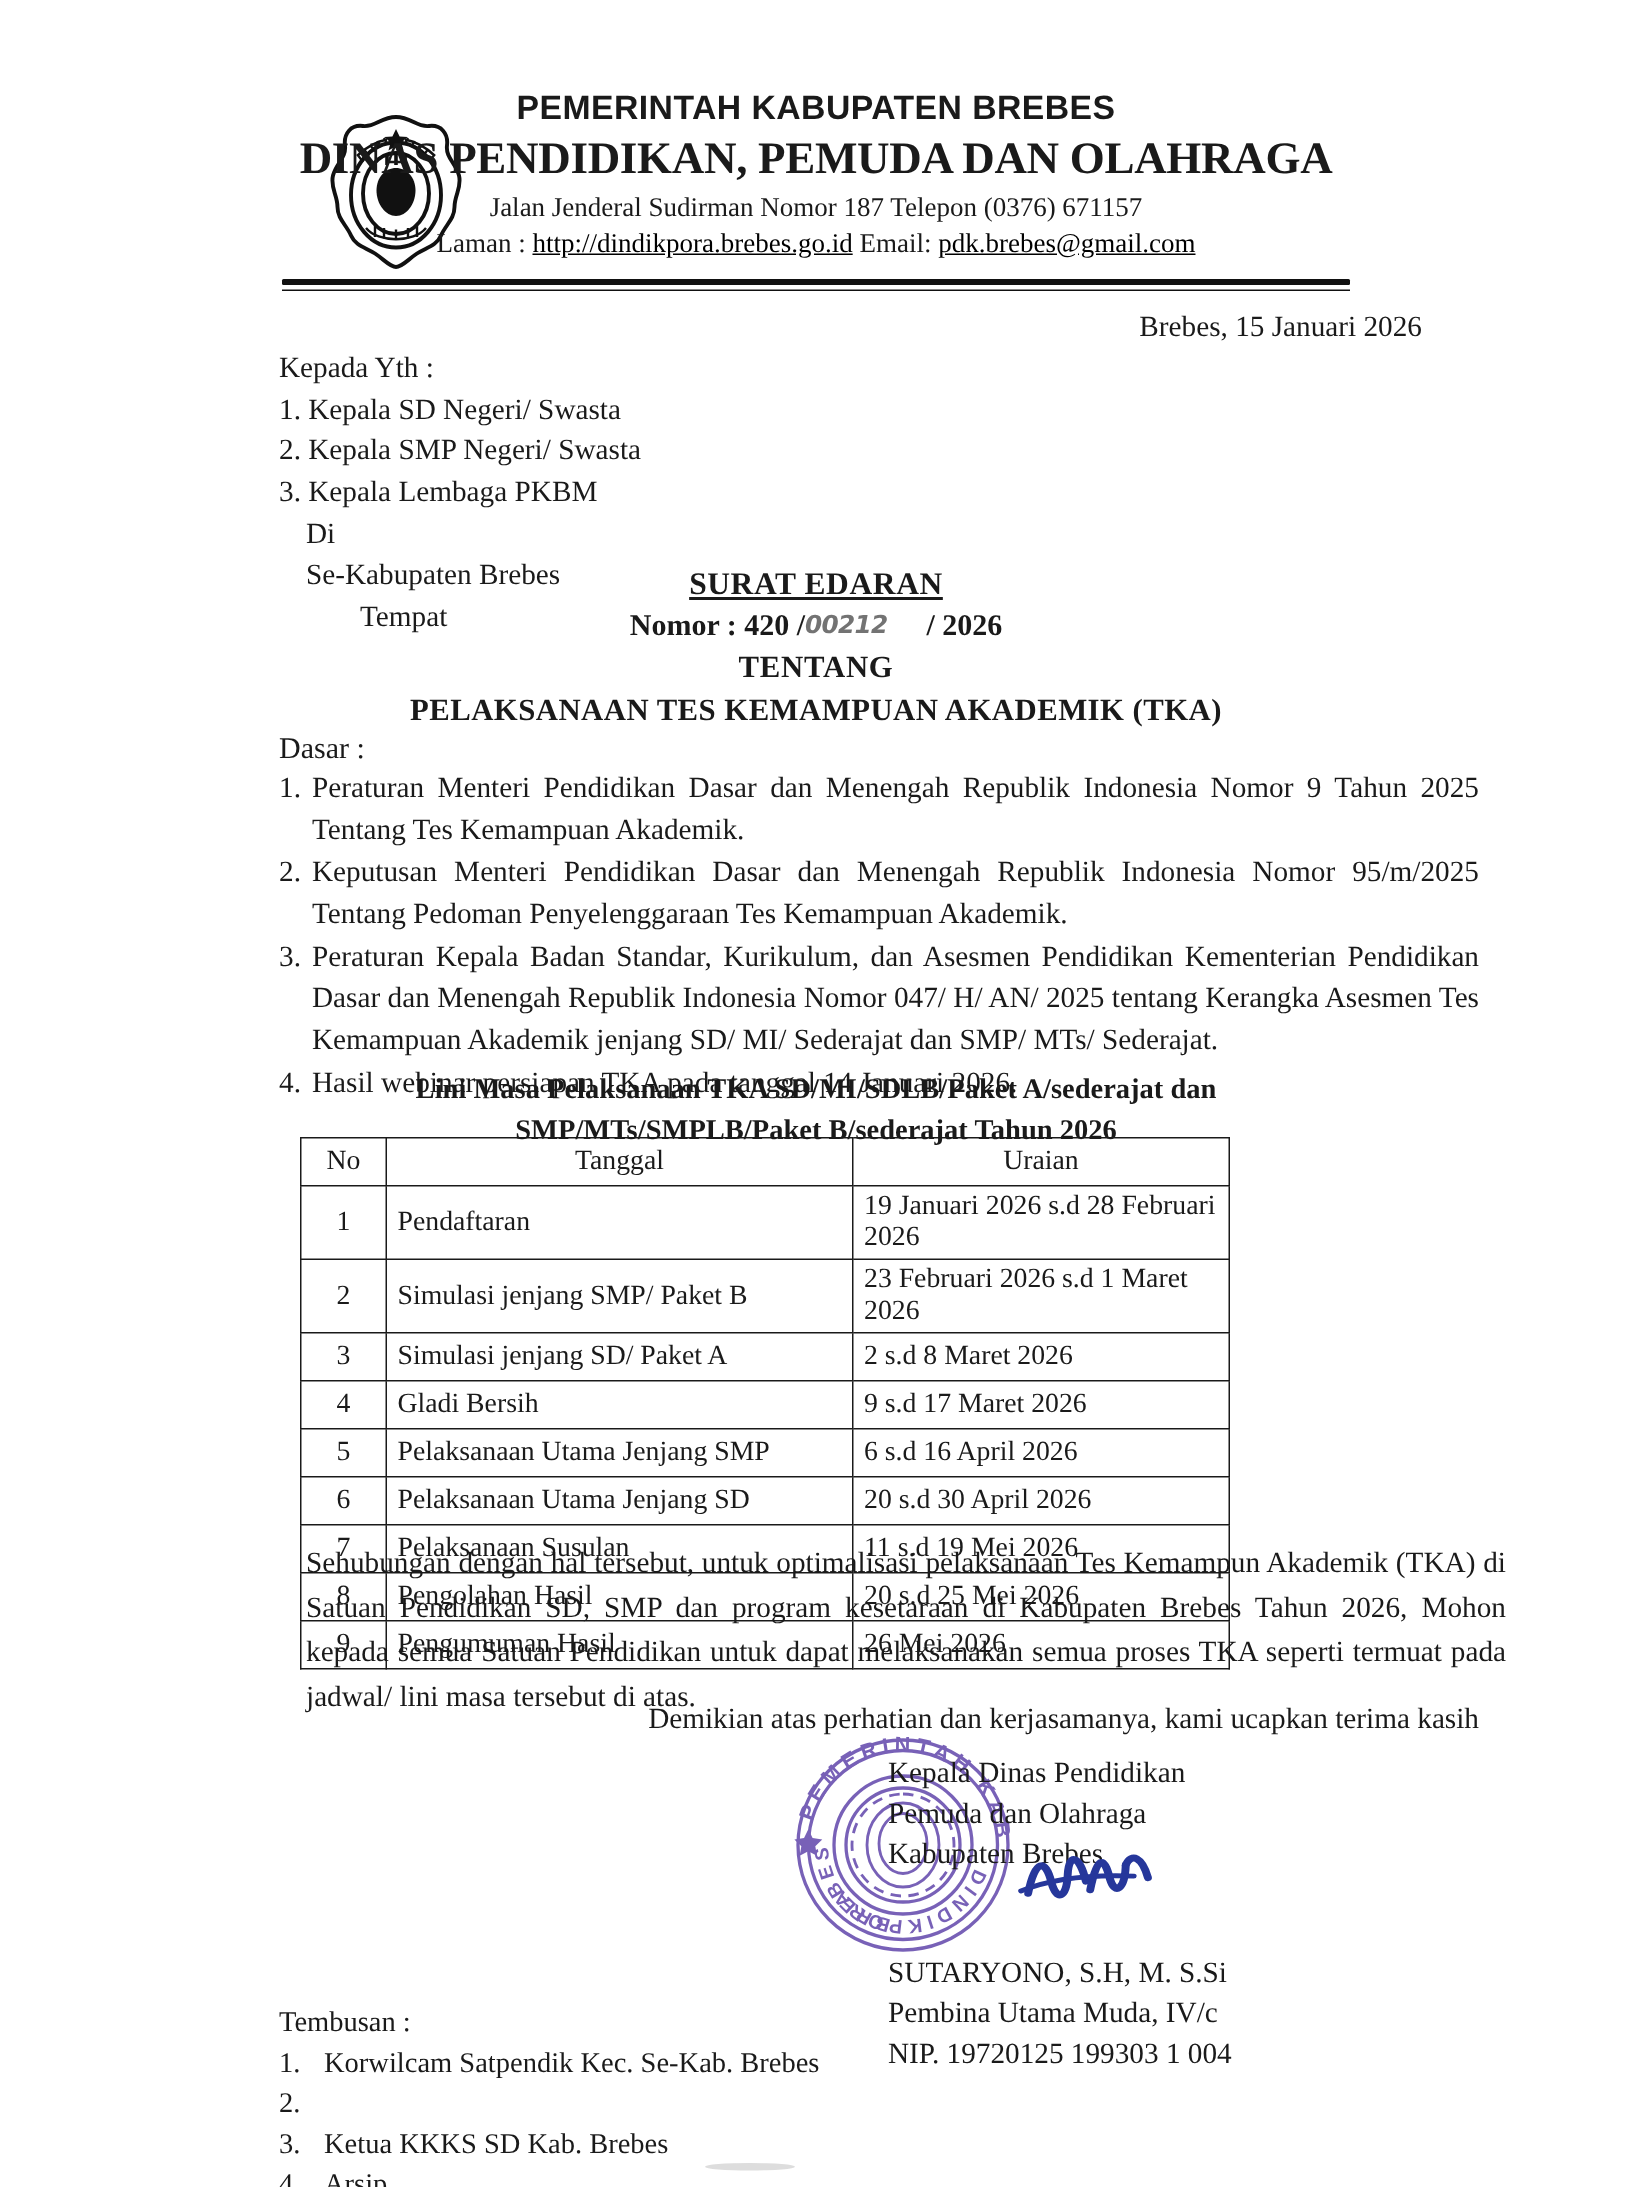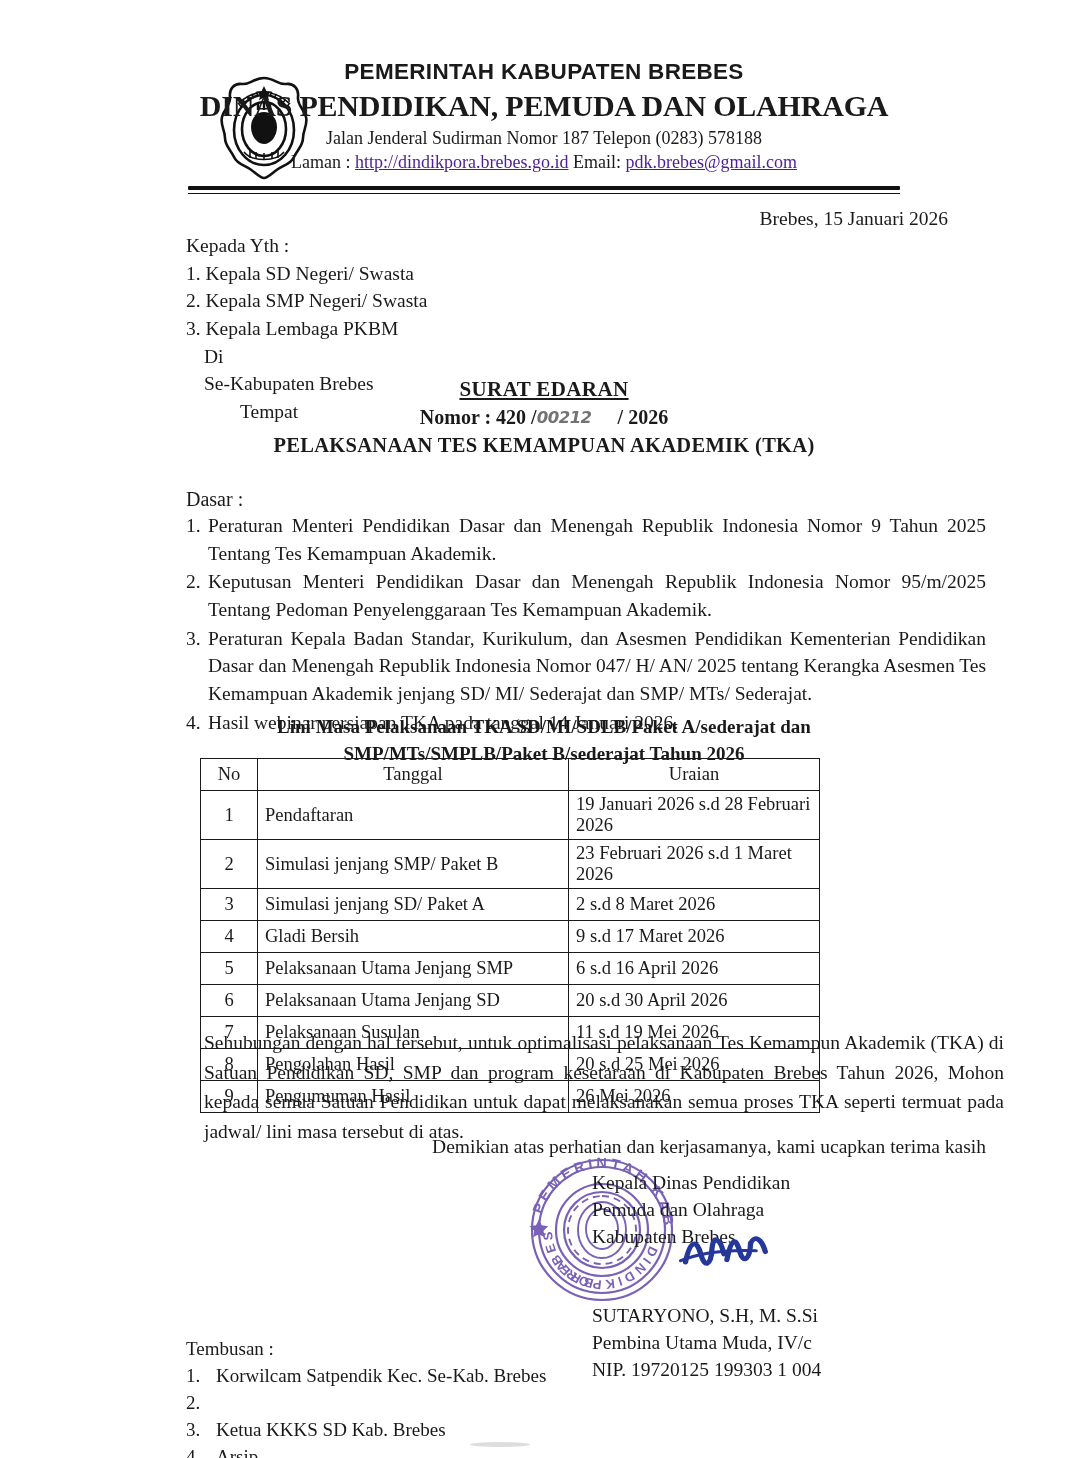--- a/index.html
+++ b/index.html
@@ -42,21 +42,21 @@
     font-size: 18px;
     line-height: 1.3;
     margin-top: 3px;
   }
   .lh-line4 {
     font-size: 18px;
     line-height: 1.3;
     margin-top: 1px;
   }
   .lnk {
-    color: #4c1d95;
+    color: #000000;
     text-decoration: underline;
   }
   .logo {
     position: absolute;
     left: 208px; top: 72px;
     width: 112px; height: 112px;
   }
   .rule-wrap {
     position: absolute;
     left: 188px; top: 186px;
@@ -291,21 +291,21 @@
       <g stroke="#111" stroke-width="1.6" fill="none">
         <path d="M42 78 l0 8 M48 80 l0 7 M56 81 l0 7 M64 80 l0 7 M70 78 l0 8"></path>
         <path d="M36 80 C44 90 68 90 76 80"></path>
       </g>
     </svg>
   </div>
 
   <div class="letterhead">
     <div class="lh-line1">PEMERINTAH KABUPATEN BREBES</div>
     <div class="lh-line2">DINAS PENDIDIKAN, PEMUDA DAN OLAHRAGA</div>
-    <div class="lh-line3">Jalan Jenderal Sudirman Nomor 187 Telepon (0283) 578188</div>
+    <div class="lh-line3">Jalan Jenderal Sudirman Nomor 187 Telepon (0376) 671157</div>
     <div class="lh-line4">
       <span>Laman : </span><span class="lnk">http://dindikpora.brebes.go.id</span><span> Email: </span><span class="lnk">pdk.brebes@gmail.com</span>
     </div>
   </div>
 
   <div class="rule-wrap">
     <div class="rule-thick"></div>
     <div class="rule-thin"></div>
   </div>
 
@@ -321,20 +321,21 @@
     <div class="r-tempat">Tempat</div>
   </div>
 
   <div class="titleblock">
     <div class="t-se">SURAT EDARAN</div>
     <div>
       <div class="t-nomor">
         <span>Nomor : 420 /</span><span class="hand-num">00212</span><span style="display:inline-block;width:26px"></span><span>/ 2026</span>
       </div>
     </div>
+    <div class="t-tentang">TENTANG</div>
     <div class="t-subject">PELAKSANAAN TES KEMAMPUAN AKADEMIK (TKA)</div>
   </div>
 
   <div class="dasar-label">Dasar :</div>
   <div class="dasar-list">
     <div class="d-item">
       <span class="d-num">1.</span>
       <span class="d-body">Peraturan Menteri Pendidikan Dasar dan Menengah Republik Indonesia Nomor 9 Tahun 2025 Tentang Tes Kemampuan Akademik.</span>
     </div>
     <div class="d-item">

